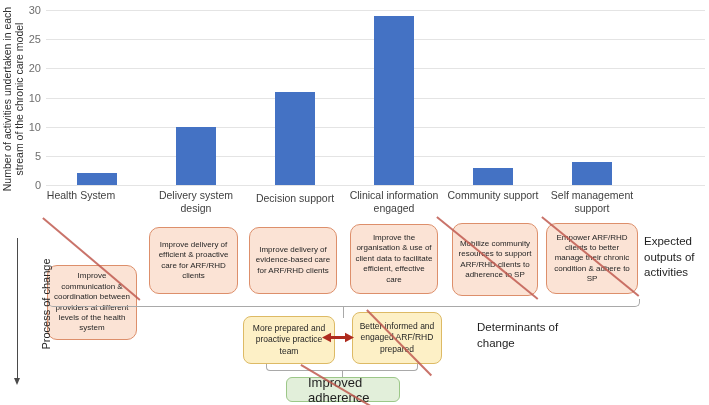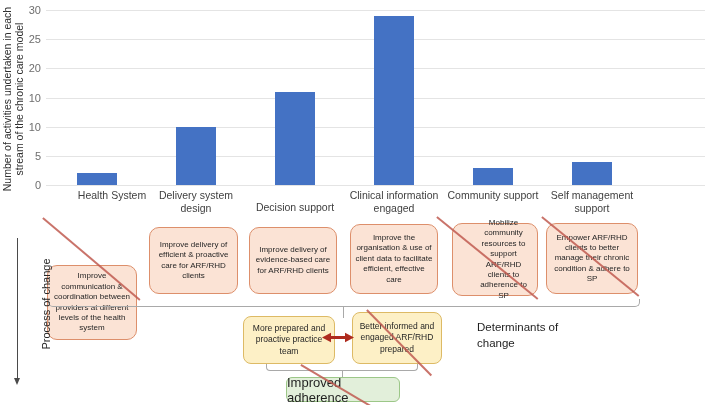--- a/index.html
+++ b/index.html
@@ -72,59 +72,60 @@
       <div class="ytick" style="left: 11px; top: 122.667px;">10</div>
       <div class="gridline" style="top: 97.5px;"></div>
       <div class="ytick" style="left: 11px; top: 93.5px;">10</div>
       <div class="gridline" style="top: 68.3333px;"></div>
       <div class="ytick" style="left: 11px; top: 64.3333px;">20</div>
       <div class="gridline" style="top: 39.1667px;"></div>
       <div class="ytick" style="left: 11px; top: 35.1667px;">25</div>
       <div class="gridline" style="top: 10px;"></div>
       <div class="ytick" style="left: 11px; top: 6px;">30</div>
       <div class="bar" style="left: 77px; top: 173.333px; width: 40px; height: 11.6667px; background: rgb(68, 114, 196);"></div>
-      <div class="cat-label" style="left: 60px; top: 189px;">Health System</div>
+      <div class="cat-label" style="left: 29px; top: 189px;">Health System</div>
       <div class="bar" style="left: 176px; top: 126.667px; width: 40px; height: 58.3333px; background: rgb(68, 114, 196);"></div>
       <div class="cat-label" style="left: 144px; top: 189px;">Delivery system design</div>
       <div class="bar" style="left: 275px; top: 91.6667px; width: 40px; height: 93.3333px; background: rgb(68, 114, 196);"></div>
-      <div class="cat-label" style="left: 243px; top: 201px; text-align: center;">Decision support</div>
+      <div class="cat-label" style="left: 243px; top: 192px; text-align: center;">Decision support</div>
       <div class="bar" style="left: 374px; top: 15.8333px; width: 40px; height: 169.167px; background: rgb(68, 114, 196);"></div>
       <div class="cat-label" style="left: 342px; top: 189px;">Clinical information engaged</div>
       <div class="bar" style="left: 473px; top: 167.5px; width: 40px; height: 17.5px; background: rgb(68, 114, 196);"></div>
       <div class="cat-label" style="left: 441px; top: 189px;">Community support</div>
       <div class="bar" style="left: 572px; top: 161.667px; width: 40px; height: 23.3333px; background: rgb(68, 114, 196);"></div>
       <div class="cat-label" style="left: 540px; top: 189px;">Self management support</div>
     </div>
 
   <div class="obox" style="left:47px;top:224px;width:90px;height:75px;margin-top:41px;">Improve communication &amp; coordination between providers at different levels of the health system</div>
   <div class="obox" style="left:149px;top:227px;width:89px;height:67px;">Improve delivery of efficient &amp; proactive care for ARF/RHD clients</div>
   <div class="obox" style="left:249px;top:227px;width:88px;height:67px;">Improve delivery of evidence-based care for ARF/RHD clients</div>
   <div class="obox" style="left:350px;top:224px;width:88px;height:70px;">Improve the organisation &amp; use of client data to facilitate efficient, effective care</div>
-  <div class="obox" style="left:452px;top:223px;width:86px;height:73px;padding-left:21px;">Mobilize community resources to support ARF/RHD clients to adherence to SP</div>
+  <div class="obox" style="left:452px;top:223px;width:86px;height:73px;">Mobilize community resources to support ARF/RHD clients to adherence to SP</div>
   <div class="obox" style="left:546px;top:223px;width:92px;height:71px;">Empower ARF/RHD clients to better manage their chronic condition &amp; adhere to SP</div>
 
+  <div class="section-label" style="left:644px;top:234px;width:58px;">Expected outputs of activities</div>
 
   <div class="bracket" style="left:48px;top:299px;width:592px;height:8px;"></div>
   <div class="vtick" style="left:343px;top:307px;height:11px;"></div>
 
   <div class="ybox" style="left:243px;top:316px;width:92px;height:48px;">More prepared and proactive practice team</div>
   <div class="ybox" style="left:352px;top:312px;width:90px;height:52px;">Better informed and engaged ARF/RHD prepared</div>
 
   <svg class="dbl-arrow" width="32" height="11" viewBox="0 0 32 11">
     <path d="M0 5.5 L9 0.8 L9 10.2 Z" fill="#AE2B1E"></path>
     <path d="M32 5.5 L23 0.8 L23 10.2 Z" fill="#AE2B1E"></path>
     <rect x="7" y="4" width="18" height="3" fill="#AE2B1E"></rect>
   </svg>
 
   <div class="section-label" style="left:477px;top:320px;width:98px;">Determinants of change</div>
 
   <div class="bracket" style="left:266px;top:364px;width:152px;height:7px;border-bottom-left-radius:4px;border-bottom-right-radius:4px;"></div>
   <div class="vtick" style="left:342px;top:371px;height:7px;"></div>
 
-  <div class="gbox" style="left:286px;top:377px;width:114px;height:25px;">Improved adherence</div>
+  <div class="gbox" style="left:286px;top:377px;width:114px;height:25px;padding-left:21px;">Improved adherence</div>
 
   <div class="strike" style="left:43px;top:217px;width:127px;transform:rotate(40.2deg);"></div>
   <div class="strike" style="left:437px;top:216px;width:130px;transform:rotate(39.1deg);"></div>
   <div class="strike" style="left:542px;top:216px;width:125px;transform:rotate(39.2deg);"></div>
   <div class="strike" style="left:367px;top:309px;width:92px;transform:rotate(45.5deg);"></div>
   <div class="strike" style="left:301px;top:364px;width:85px;transform:rotate(30.5deg);"></div>
 
   <div class="parrow-line"></div>
   <div class="parrow-head"></div>
   <div class="process-label">Process of change</div>

